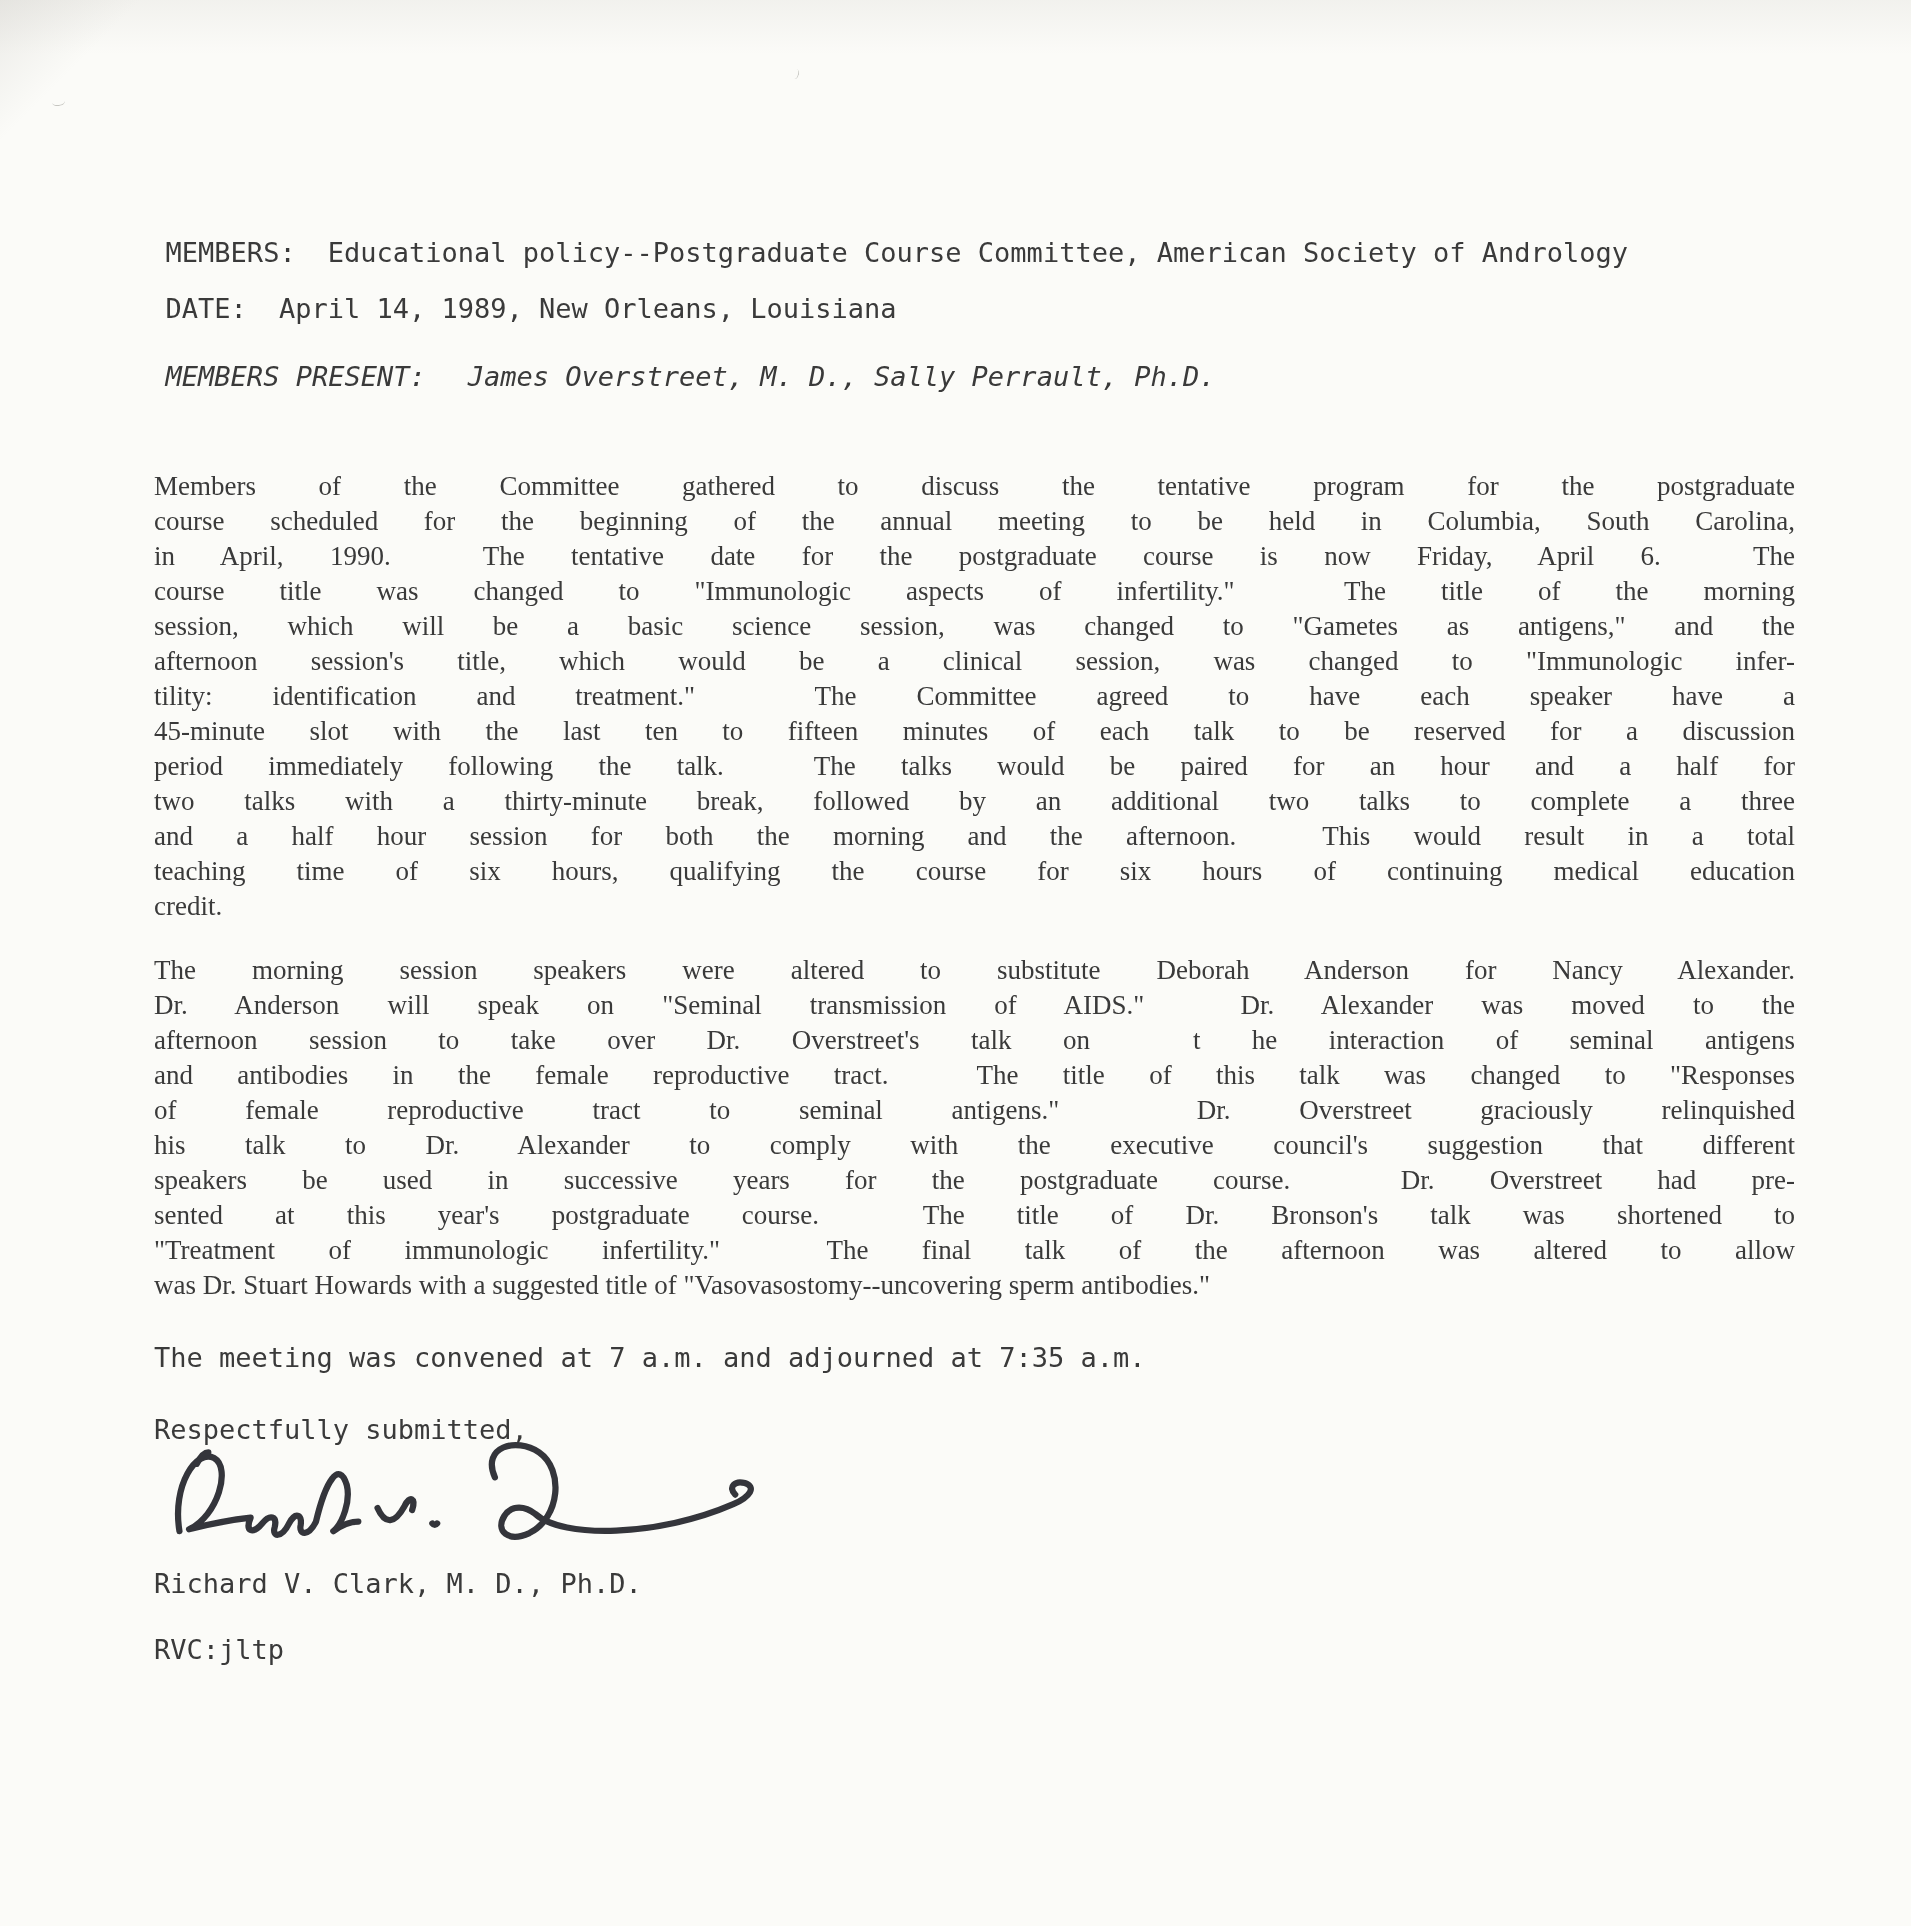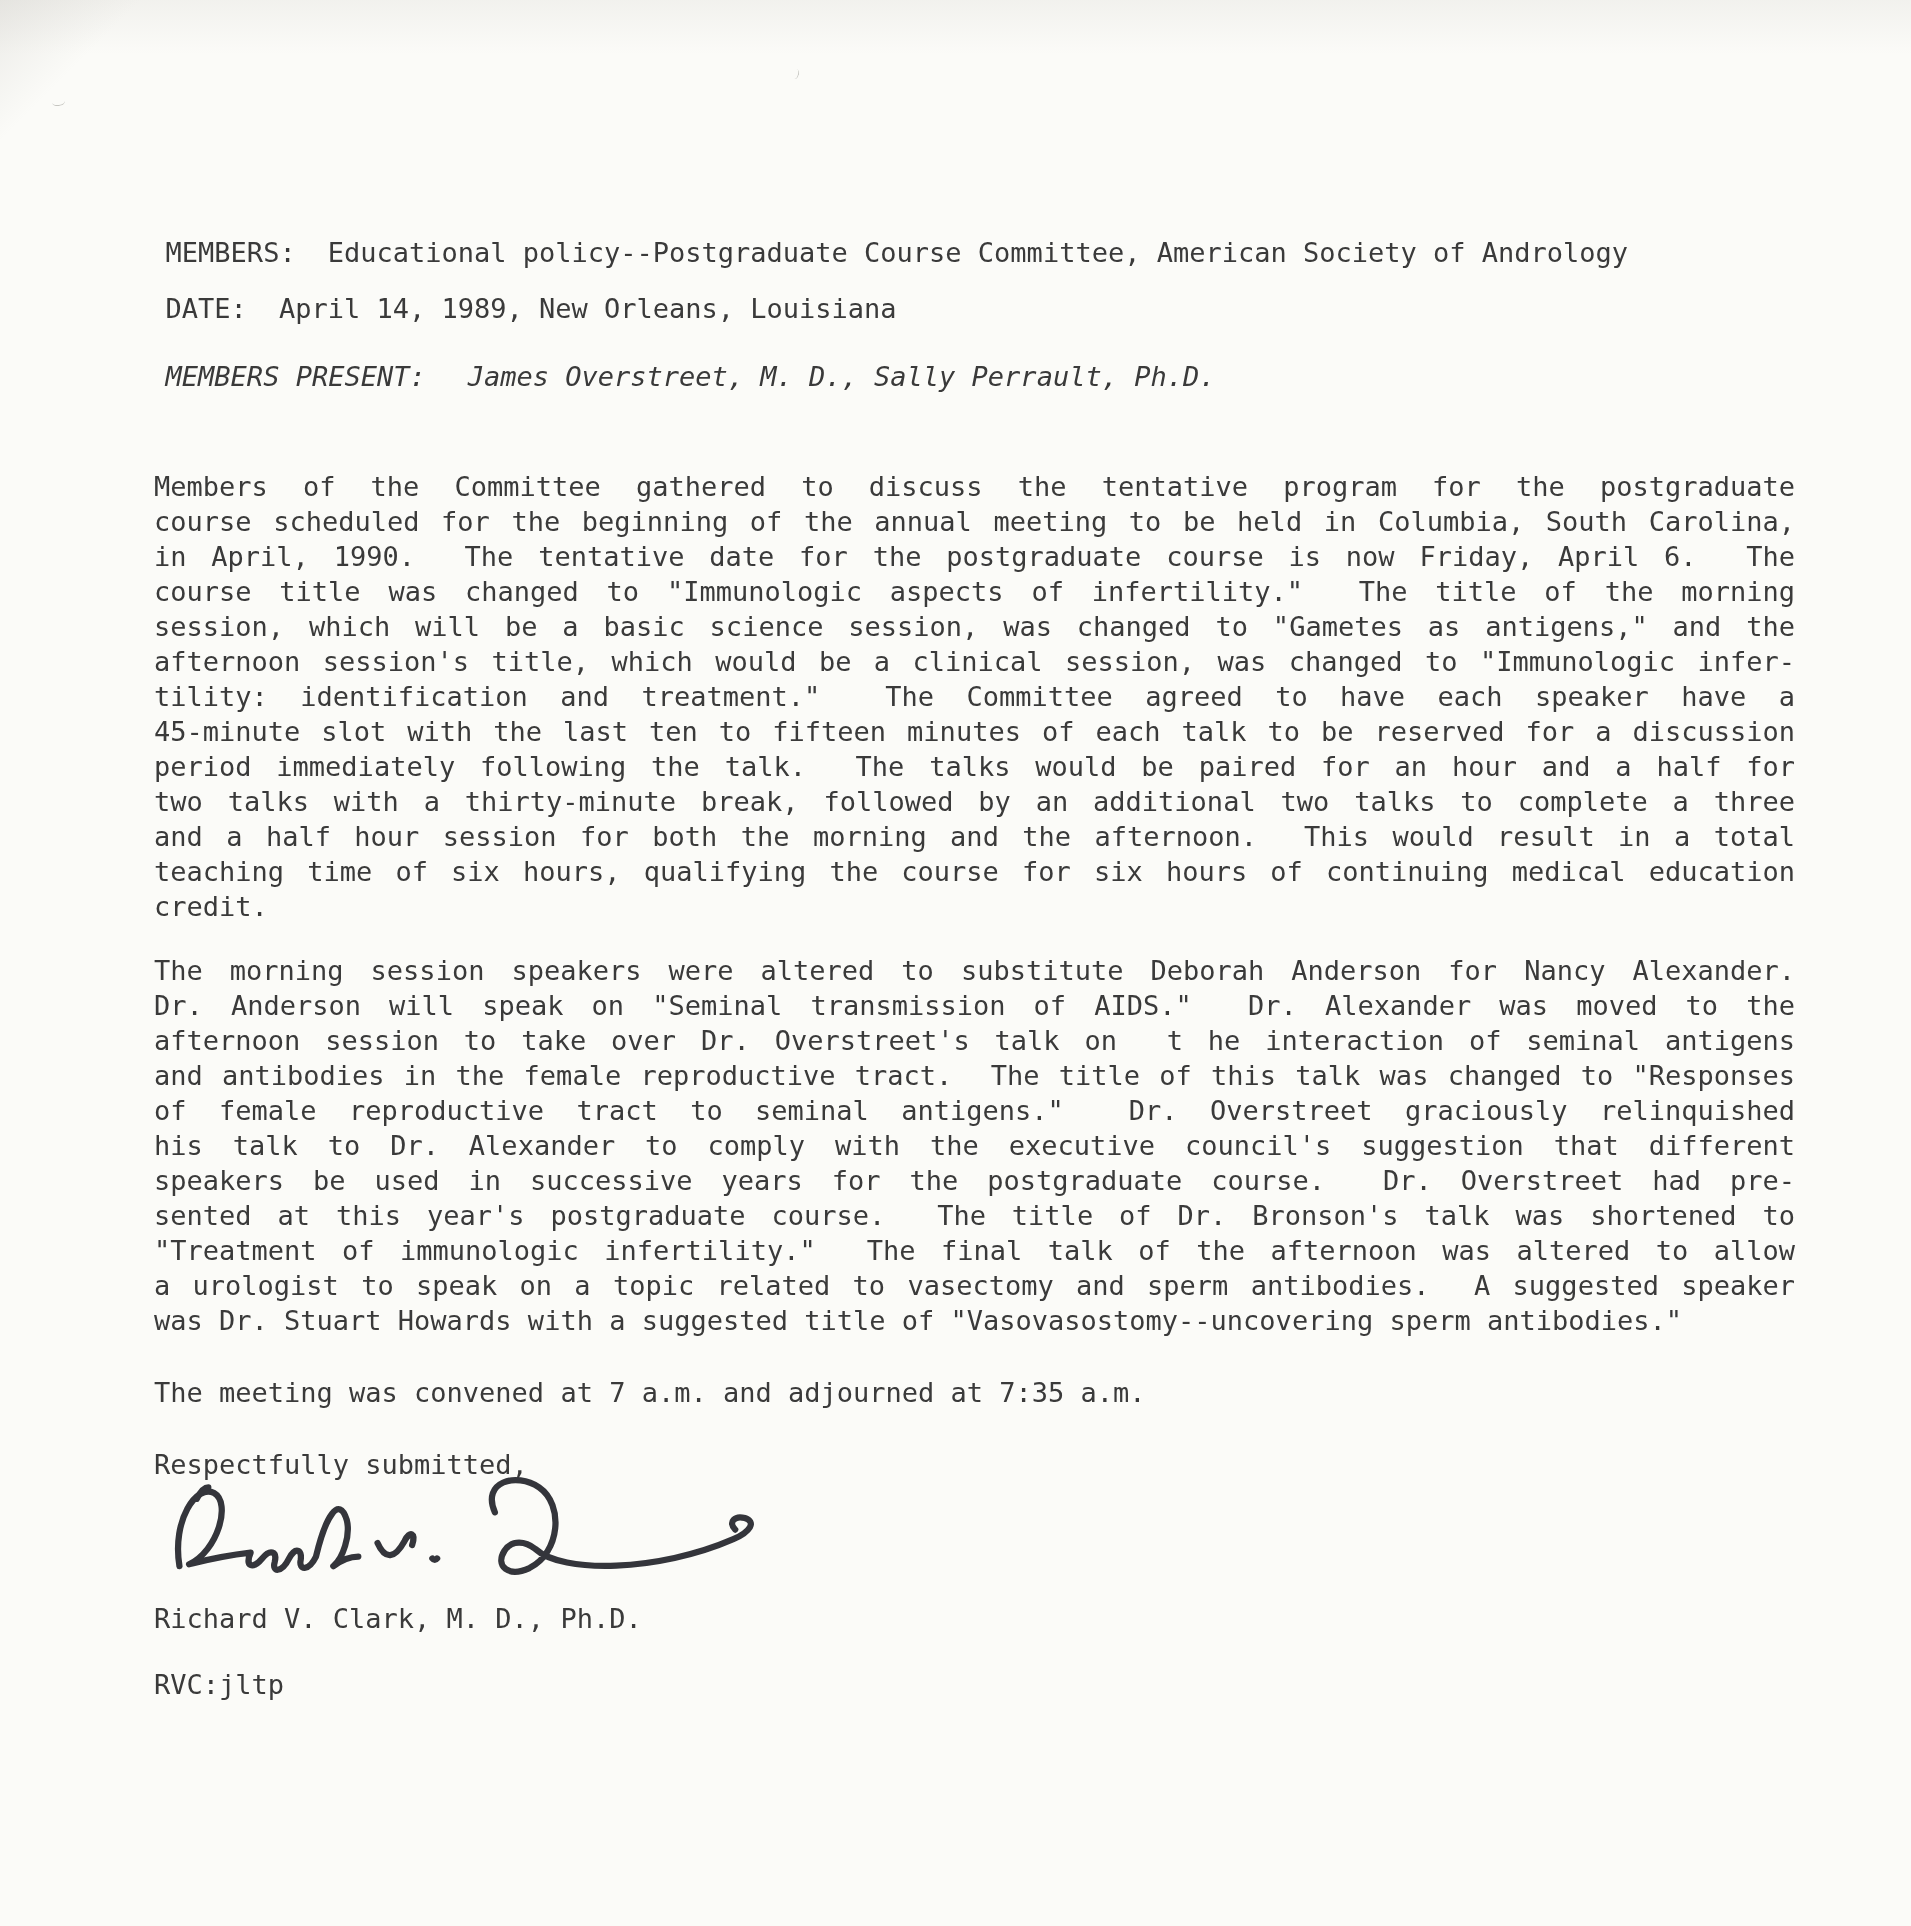--- a/index.html
+++ b/index.html
@@ -38,20 +38,21 @@
   .members-lines div { white-space: pre; }
   .row-date { margin-top: 21px; }
   .row-members { margin-top: 33px; }
   .para { margin-top: 0; }
   .para.first { margin-top: 75px; }
   .para.second { margin-top: 29px; }
   .tline {
     text-align: justify;
     text-align-last: justify;
     white-space: pre-wrap;
+    font-family: Liberation Serif, serif;
   }
   .tline.last {
     text-align-last: left;
   }
   .meeting-line { margin-top: 37px; white-space: pre; }
   .closing-line { margin-top: 37px; white-space: pre; }
   .signature-wrap {
     margin-top: -11.6px;
     margin-left: 3.9px;
     width: 616px;
@@ -123,21 +124,20 @@
     <div class="para second">
         <div class="tline">The morning session speakers were altered to substitute Deborah Anderson for Nancy Alexander.</div>
         <div class="tline">Dr. Anderson will speak on "Seminal transmission of AIDS."  Dr. Alexander was moved to the</div>
         <div class="tline">afternoon session to take over Dr. Overstreet's talk on  t he interaction of seminal antigens</div>
         <div class="tline">and antibodies in the female reproductive tract.  The title of this talk was changed to "Responses</div>
         <div class="tline">of female reproductive tract to seminal antigens."  Dr. Overstreet graciously relinquished</div>
         <div class="tline">his talk to Dr. Alexander to comply with the executive council's suggestion that different</div>
         <div class="tline">speakers be used in successive years for the postgraduate course.  Dr. Overstreet had pre-</div>
         <div class="tline">sented at this year's postgraduate course.  The title of Dr. Bronson's talk was shortened to</div>
         <div class="tline">"Treatment of immunologic infertility."  The final talk of the afternoon was altered to allow</div>
-        <div class="tline">a urologist to speak on a topic related to vasectomy and sperm antibodies.  A suggested speaker</div>
         <div class="tline last">was Dr. Stuart Howards with a suggested title of "Vasovasostomy--uncovering sperm antibodies."</div>
       </div>
 
     <div class="meeting-line">The meeting was convened at 7 a.m. and adjourned at 7:35 a.m.</div>
 
     <div class="closing-line">Respectfully submitted,</div>
 
     <div class="signature-wrap" aria-label="Richard V. Clark (handwritten signature)">
       <svg viewBox="0 0 640 130" width="616" height="125">
         <path class="sig-stroke" d="M22,100 C14,52 40,14 58,24 C76,34 62,84 32,98 C56,92 78,88 96,86 C90,100 98,104 108,92 C116,82 124,84 121,96 C118,106 128,108 136,92 C142,80 150,82 148,94 C146,104 156,106 164,90 C174,48 188,26 196,52 C200,68 192,92 182,100 C190,94 200,90 208,90"></path>

